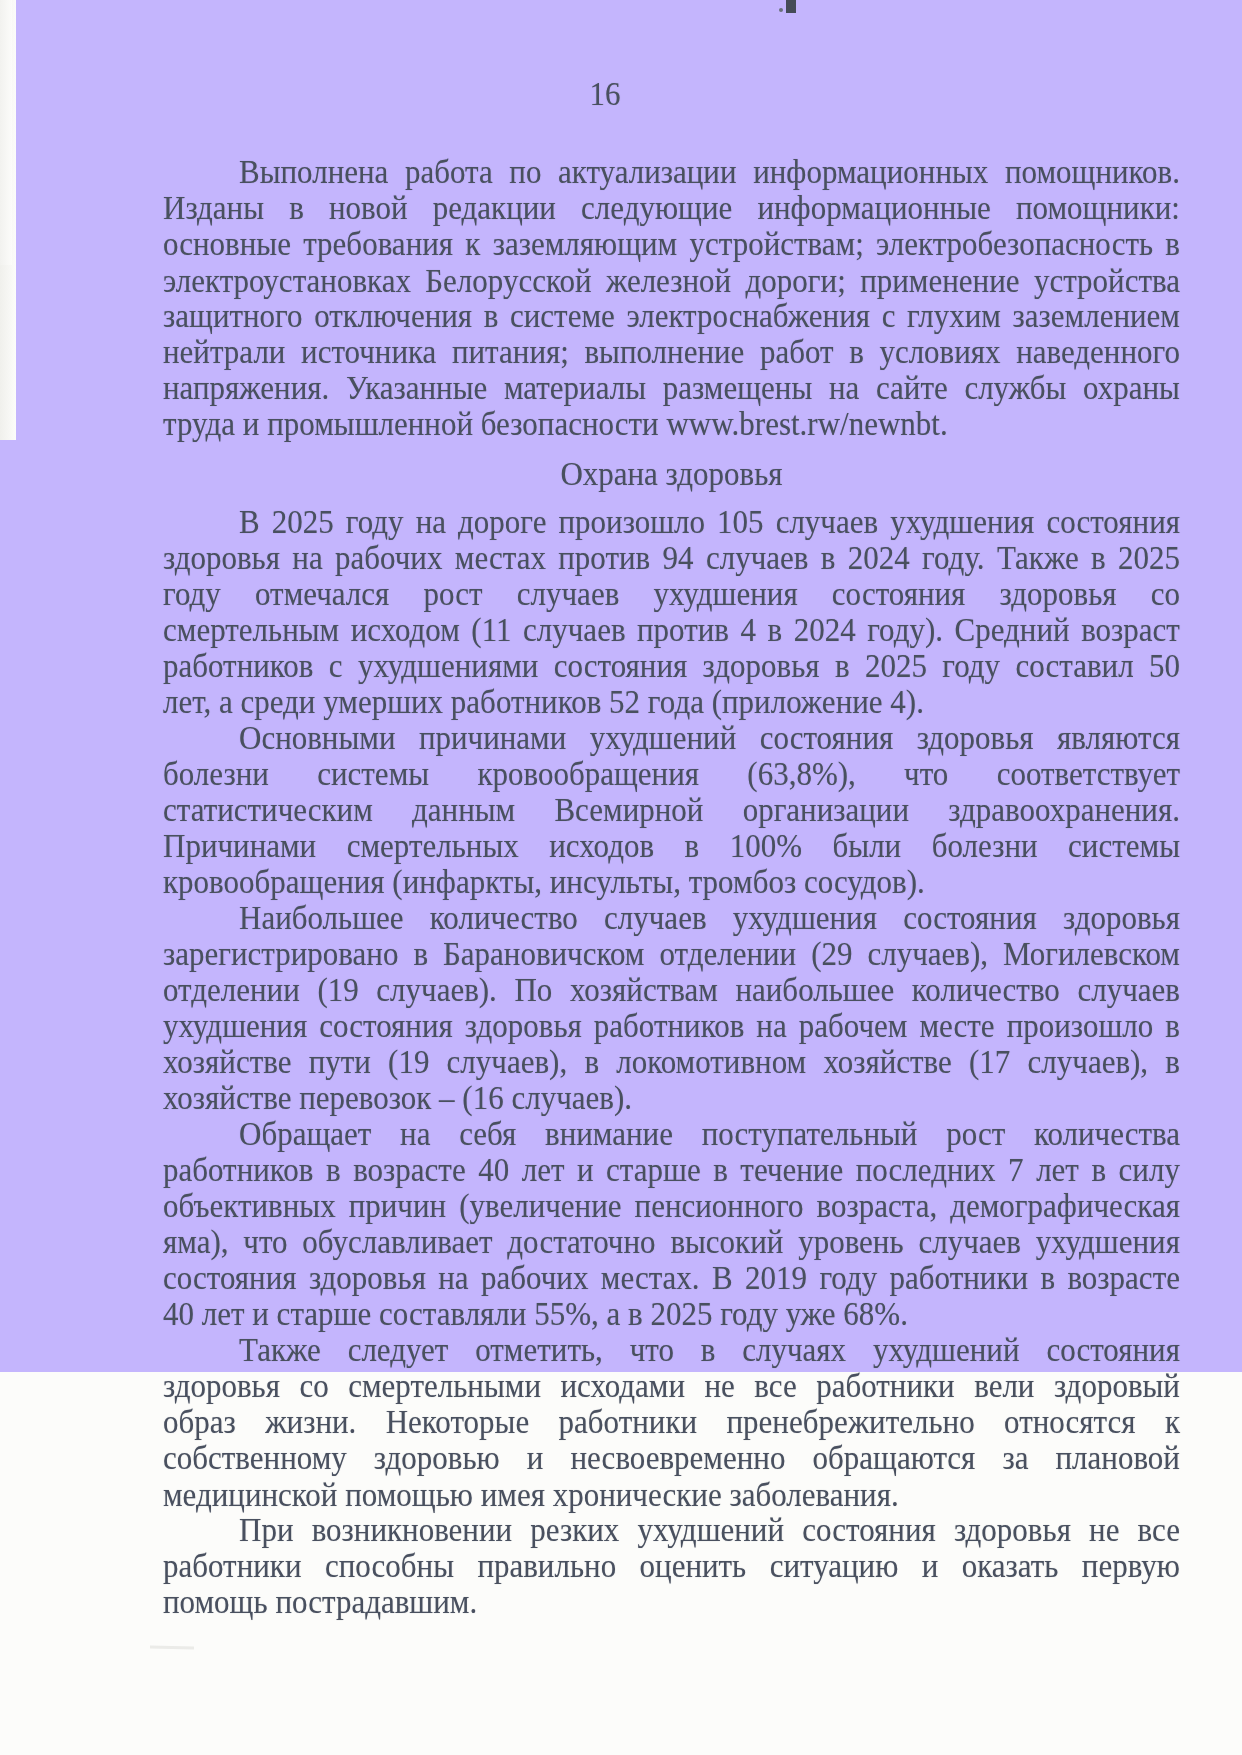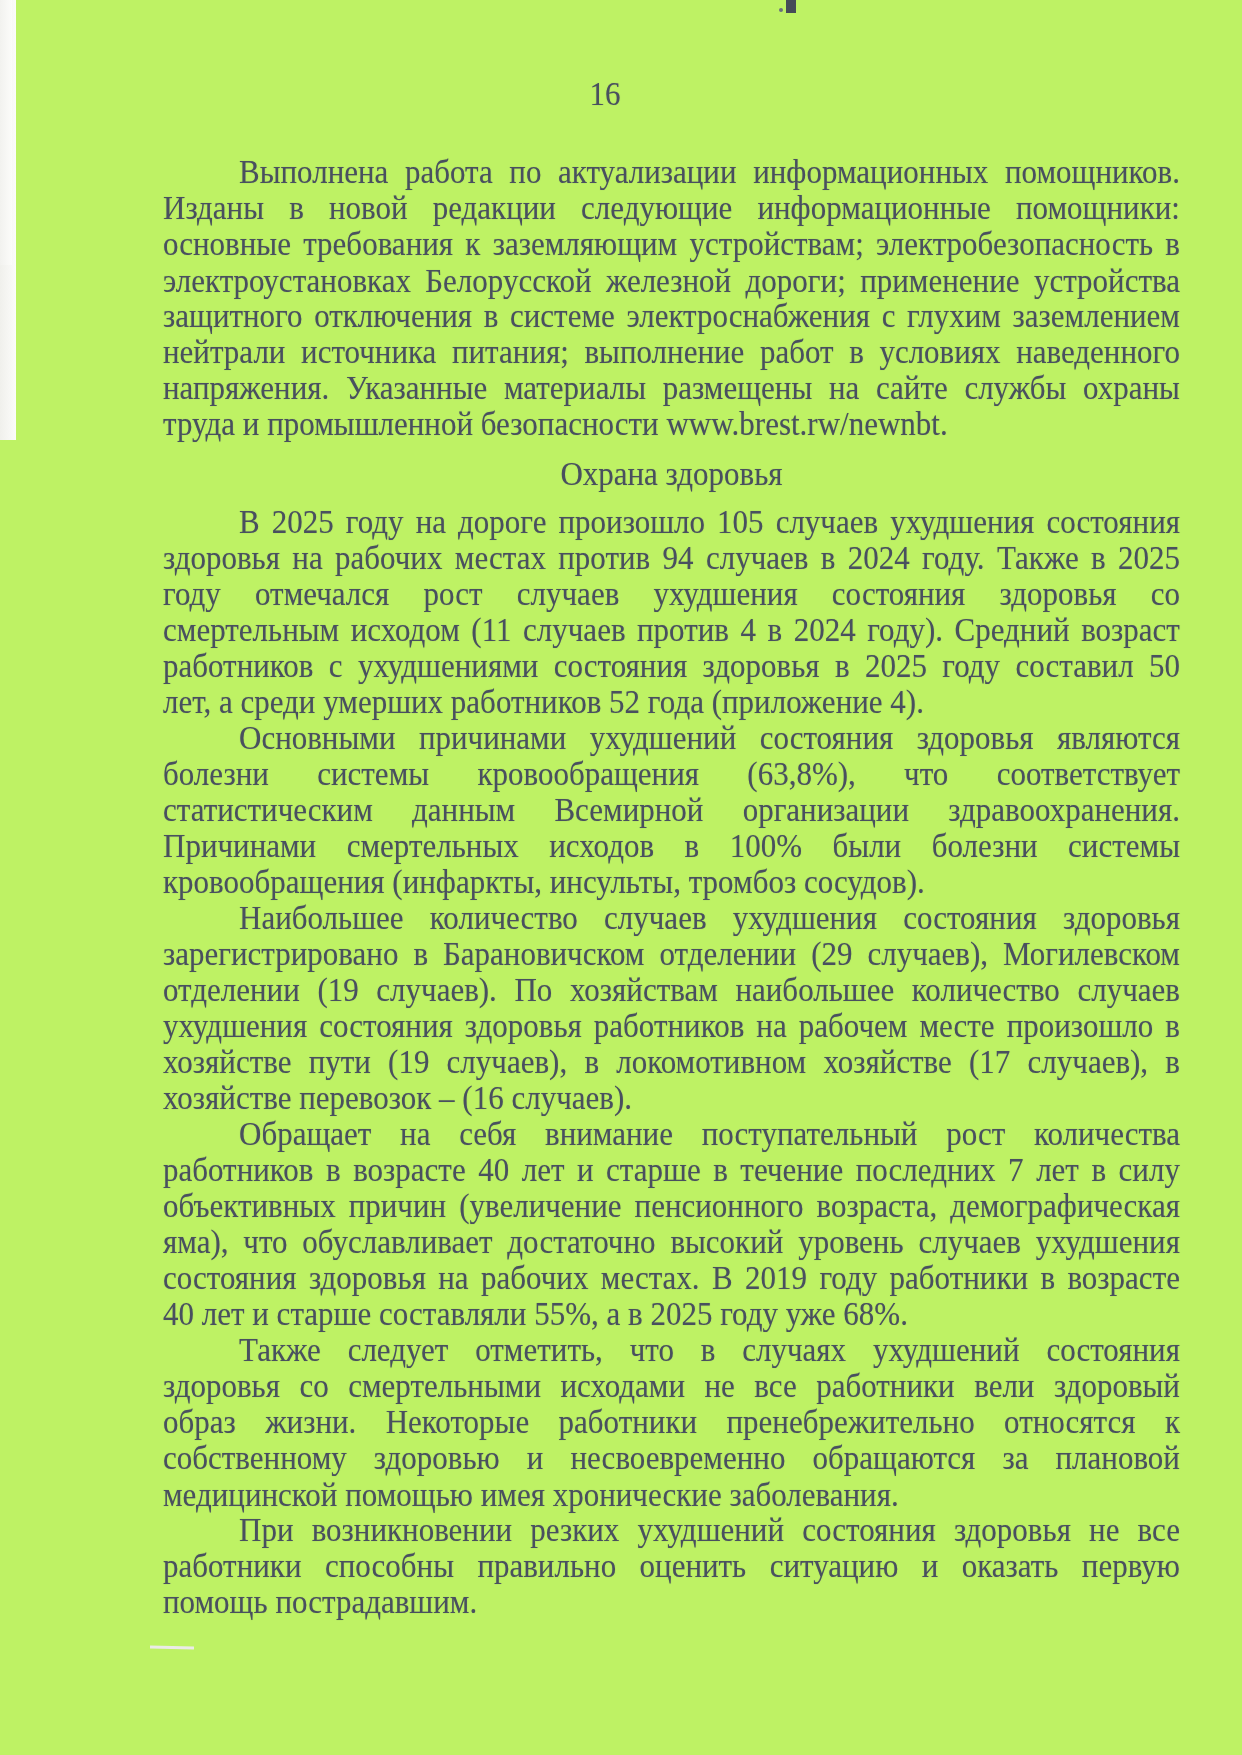--- a/index.html
+++ b/index.html
@@ -6,22 +6,22 @@
   body {
     width: 1242px; height: 1755px;
     background: #fcfcfa;
     font-family: "Liberation Serif", "DejaVu Serif", serif;
     color: #49505f;
     overflow: hidden;
     position: relative;
   }
   .page {
     position: absolute; inset: 0;
-    width: 1242px; height: 1755px;
-    background: #bef264;
+    width: 1242px; height: 1372px;
+    background: #c4b5fd;
   }
   
   .streak { position: absolute; pointer-events: none; }
   .streak.s1 { left:0; top:430;  width:14px; height:260px; background: linear-gradient(90deg,#f3f3f0,#fcfcfa); }
   .streak.s2 { left:0; top:770;  width:16px; height:440px; background: linear-gradient(90deg,#f0f0ec,#fcfcfa); }
   .streak.s3 { left:0; top:1490; width:12px; height:265px; background: linear-gradient(90deg,#f2f2ef,#fcfcfa); }
   .smudge {
     position: absolute; left:150px; top:1646px; width:44px; height:3px;
     background:#ebebe8; transform: rotate(1.5deg); pointer-events:none;
   }

